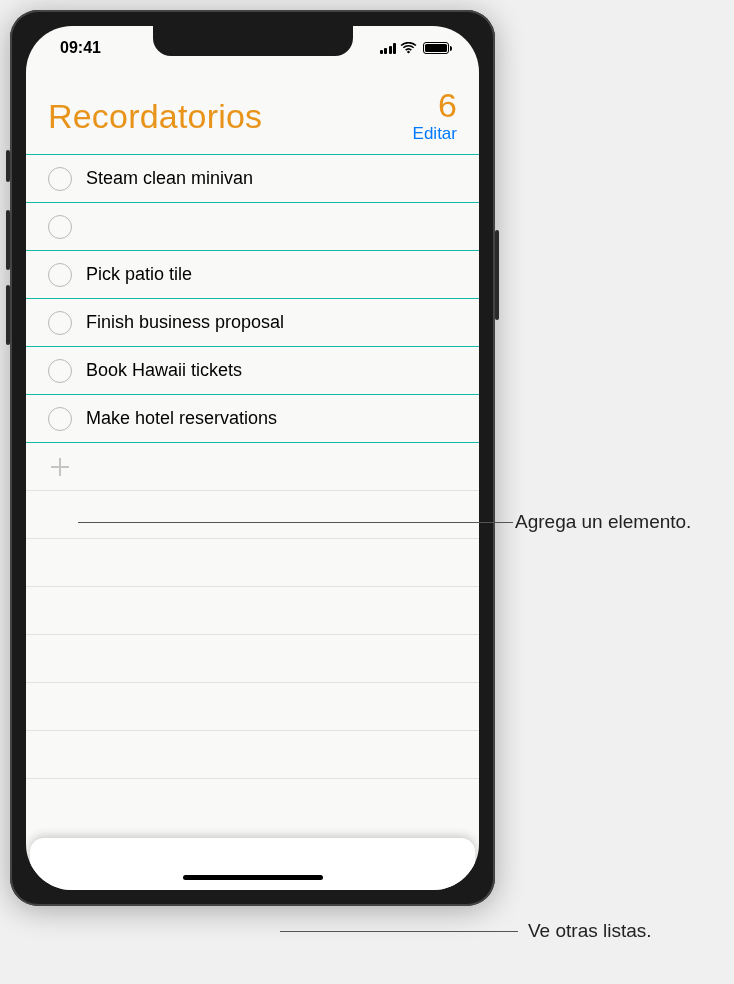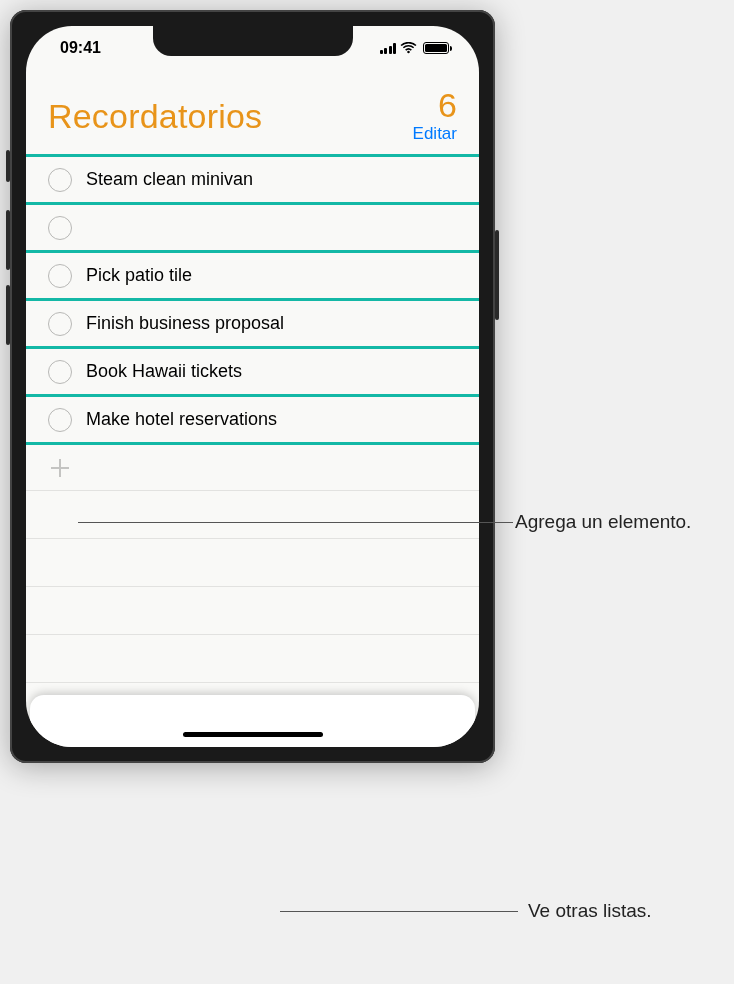--- a/index.html
+++ b/index.html
@@ -13,23 +13,23 @@
       width: 734px;
       height: 984px;
       position: relative;
     }
     
     .phone {
       position: absolute;
       left: 10px;
       top: 10px;
       width: 485px;
-      height: 753px;
+      height: 896px;
       background: #1a1a1a;
-      border-radius: 16px;
+      border-radius: 28px;
       padding: 16px;
       box-shadow: inset 0 0 0 2px #444, 0 4px 30px rgba(0,0,0,0.3);
     }
     
     .side-btn {
       position: absolute;
       background: #2a2a2a;
       border-radius: 2px;
     }
     .side-btn.silence { left: -4px; top: 140px; width: 4px; height: 32px; }
@@ -157,21 +157,21 @@
     .list-container {
       flex: 1;
       background: #f9f9f7;
       overflow: hidden;
       position: relative;
     }
     .row {
       display: flex;
       align-items: center;
       height: 48px;
-      border-top: 3px solid #14b8a6;
+      border-top: 1px solid #14b8a6;
       padding: 0 22px;
       gap: 14px;
     }
     .row:last-of-type { border-bottom: 1px solid #d8d8d6; }
     .circle {
       width: 24px;
       height: 24px;
       border: 1.5px solid #b8b8b6;
       border-radius: 50%;
       flex-shrink: 0;
@@ -248,21 +248,21 @@
       pointer-events: none;
     }
     .annotation .line {
       height: 1px;
       background: #555;
       flex: 0 0 auto;
     }
     .anno1 { left: 78px; top: 510px; width: 650px; }
     .anno1 .line { width: 435px; }
     .anno1 .txt { margin-left: 2px; line-height: 1.3; }
-    .anno2 { left: 280px; top: 900px; width: 450px; align-items: center; }
+    .anno2 { left: 280px; top: 920px; width: 450px; align-items: center; }
     .anno2 .line { width: 238px; }
     .anno2 .txt { margin-left: 10px; white-space: nowrap; }
   </style>
 </head>
 <body>
 
 <div class="phone">
   <div class="side-btn silence"></div>
   <div class="side-btn volup"></div>
   <div class="side-btn voldn"></div>

